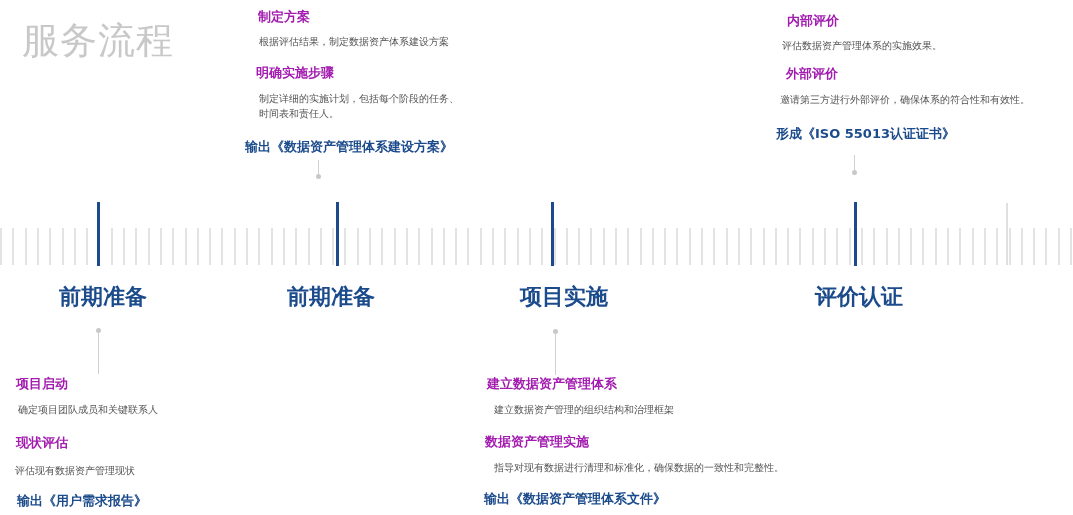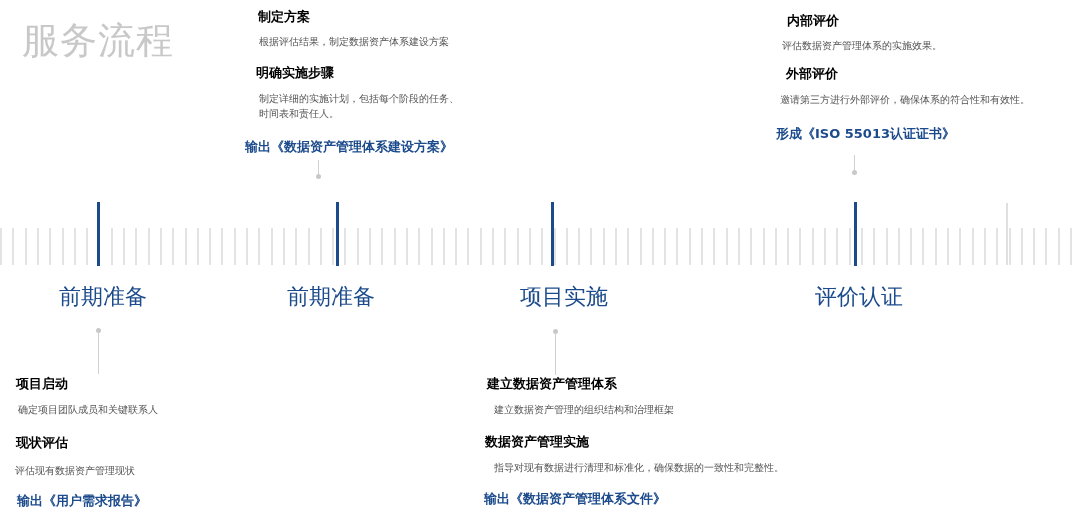--- a/index.html
+++ b/index.html
@@ -1,28 +1,28 @@
 <!DOCTYPE html>
 <html><head>
   <meta charset="utf-8">
   <style>
     html, body { margin:0; padding:0; background:#ffffff; }
     body { width:1073px; height:515px; position:relative; overflow:hidden;
            font-family:"DejaVu Sans", "Liberation Sans", sans-serif; }
     .page-title { position:absolute; left:22px; top:16px; font-size:37px; color:#c8c8c8;
                   font-family:"DejaVu Sans", sans-serif; font-weight:300; letter-spacing:1px; }
-    .h { position:absolute; color:#000000; font-weight:bold; font-size:13px; white-space:nowrap; }
+    .h { position:absolute; color:#a21caf; font-weight:bold; font-size:13px; white-space:nowrap; }
     .t { position:absolute; color:#555; font-size:10px; line-height:16px; white-space:nowrap; }
     .out { position:absolute; color:#1c4b8c; font-weight:bold; font-size:13px; white-space:nowrap; }
     .ruler { position:absolute; left:0; top:0; width:1073px; height:515px; }
     .tick { position:absolute; top:228px; width:2px; height:37px; background:#e3e3e3; }
     .major { position:absolute; top:202px; width:3px; height:64px; background:#1c4b8c; }
     .tall-light { position:absolute; top:203px; width:2px; height:62px; background:#e0e0e0; }
     .phase { position:absolute; text-align:center; width:200px; color:#1c4b8c; }
-    .phase .name { font-size:22px; font-weight:normal; line-height:26px; }
+    .phase .name { font-size:22px; font-weight:bold; line-height:26px; }
     .phase .week { font-size:12px; font-weight:bold; line-height:16px; }
     .conn { position:absolute; width:1px; background:#d0d0d0; }
     .dot { position:absolute; width:5px; height:5px; border-radius:50%; background:#c8c8c8; }
   </style>
 </head>
 <body>
 
 <div class="page-title">服务流程</div>
 
 <div class="ruler" id="ruler">

